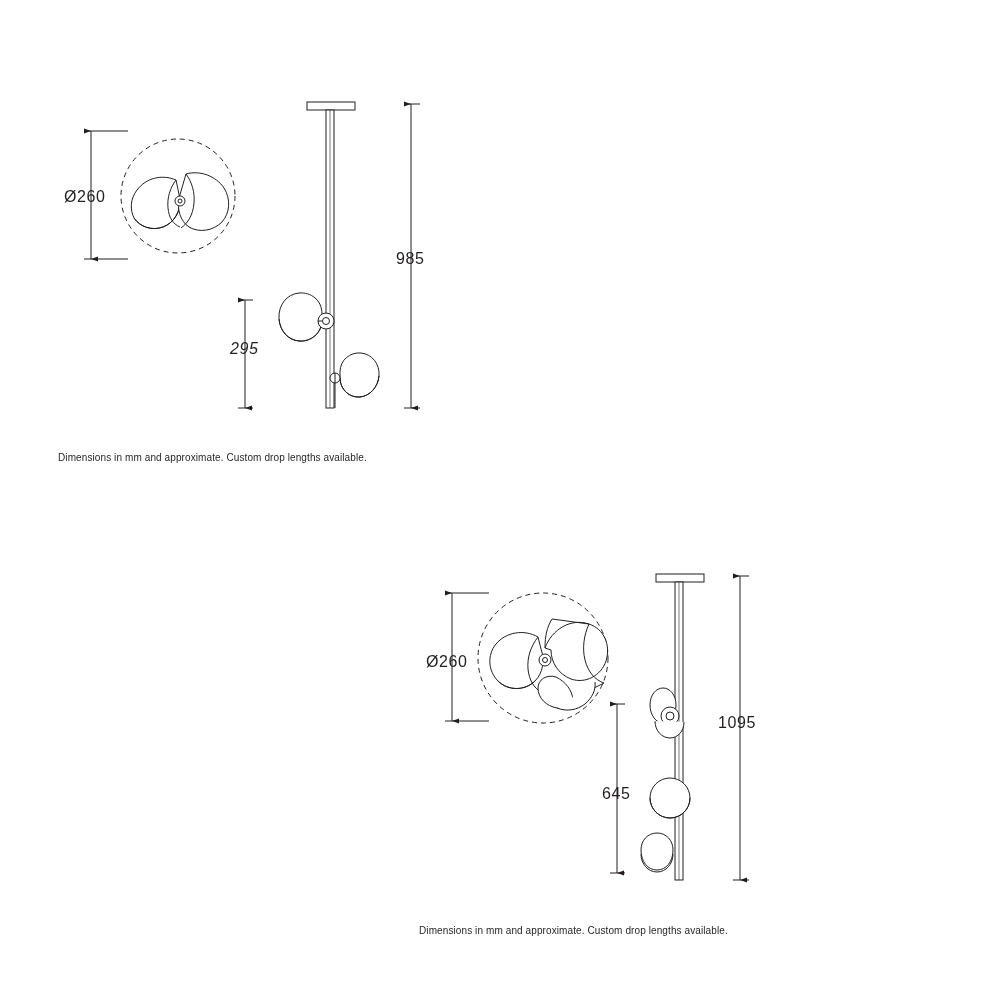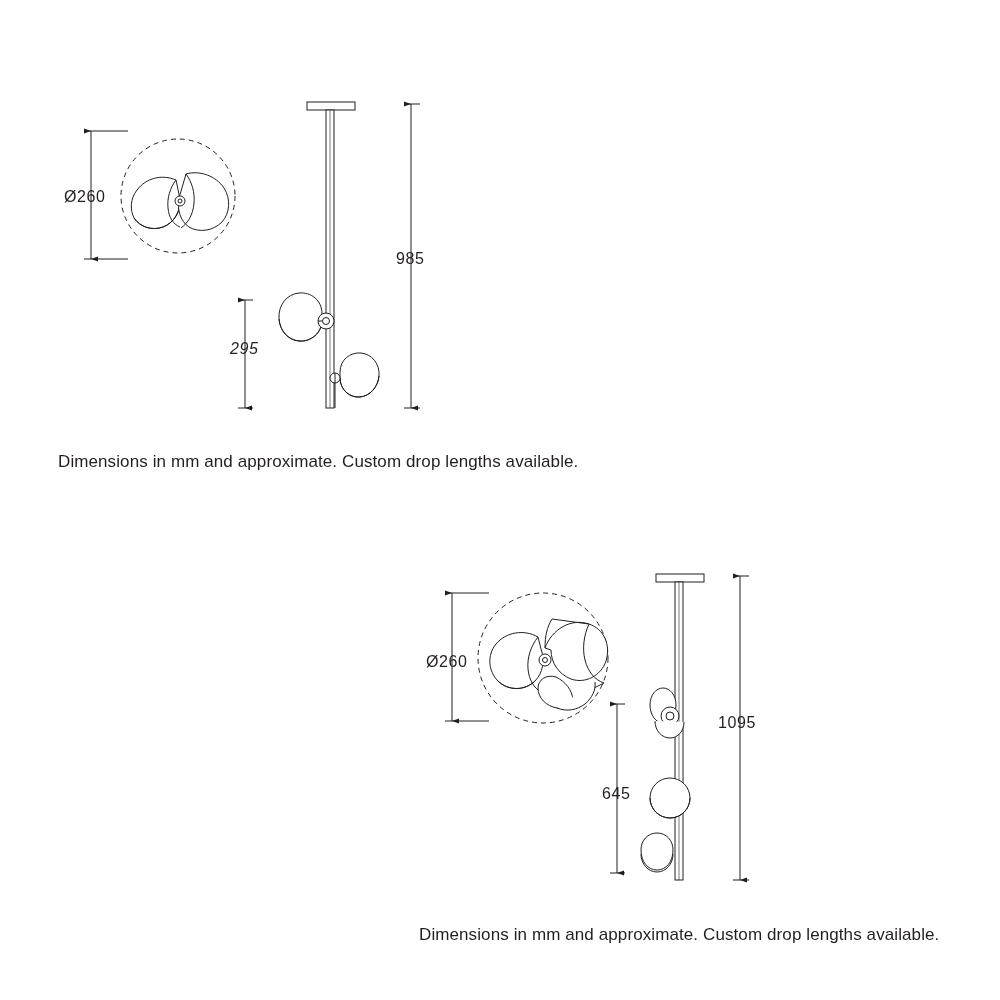--- a/index.html
+++ b/index.html
@@ -23,21 +23,21 @@
   }
   .drawing {
     position: absolute;
     left: 0;
     top: 0;
     width: 1000px;
     height: 1000px;
   }
   .note {
     position: absolute;
-    font-size: 17px;
+    font-size: 10px;
     letter-spacing: 0.1px;
     color: #231f20;
     white-space: nowrap;
   }
   .note-1 { left: 58px; top: 424px; }
   .note-2 { left: 419px; top: 897px; }
   .dim-label {
     position: absolute;
     font-size: 16px;
     letter-spacing: 0.6px;

